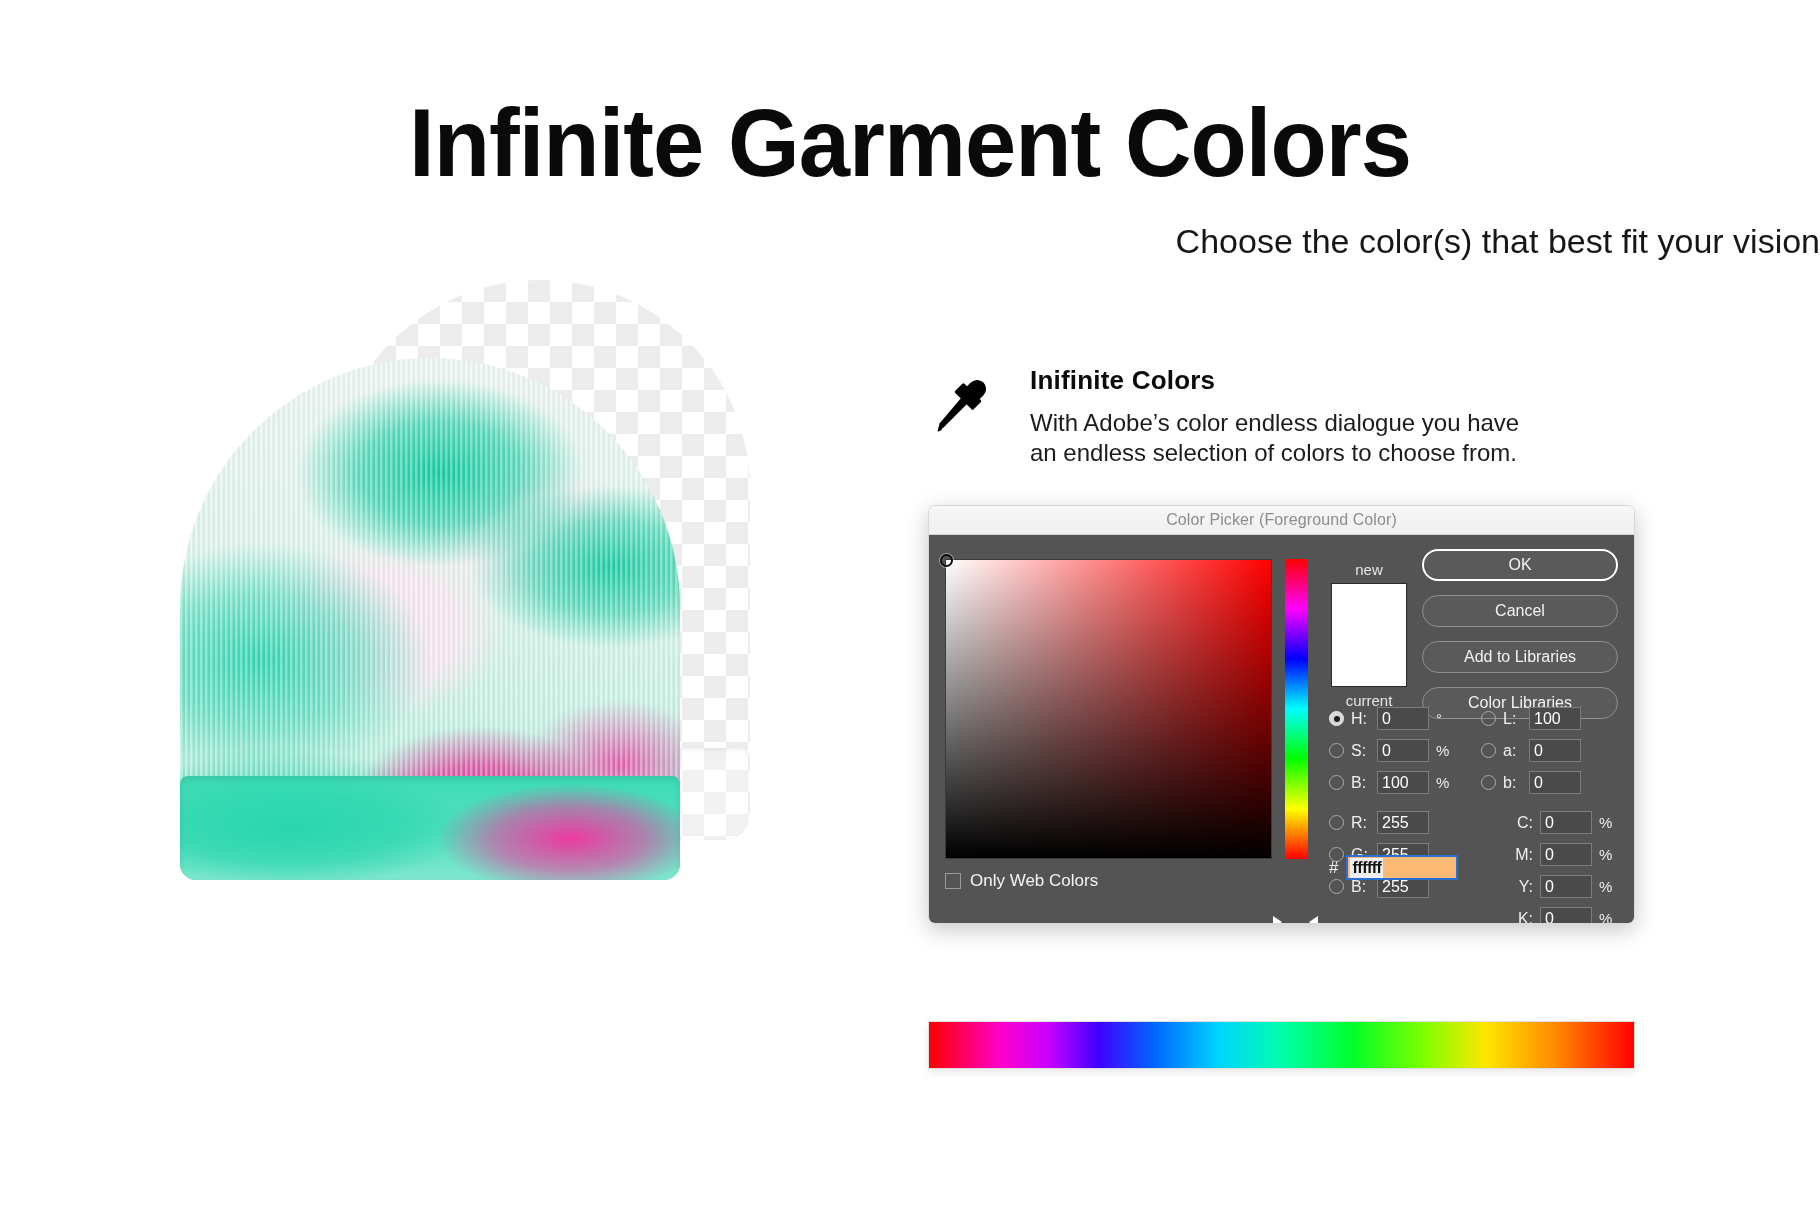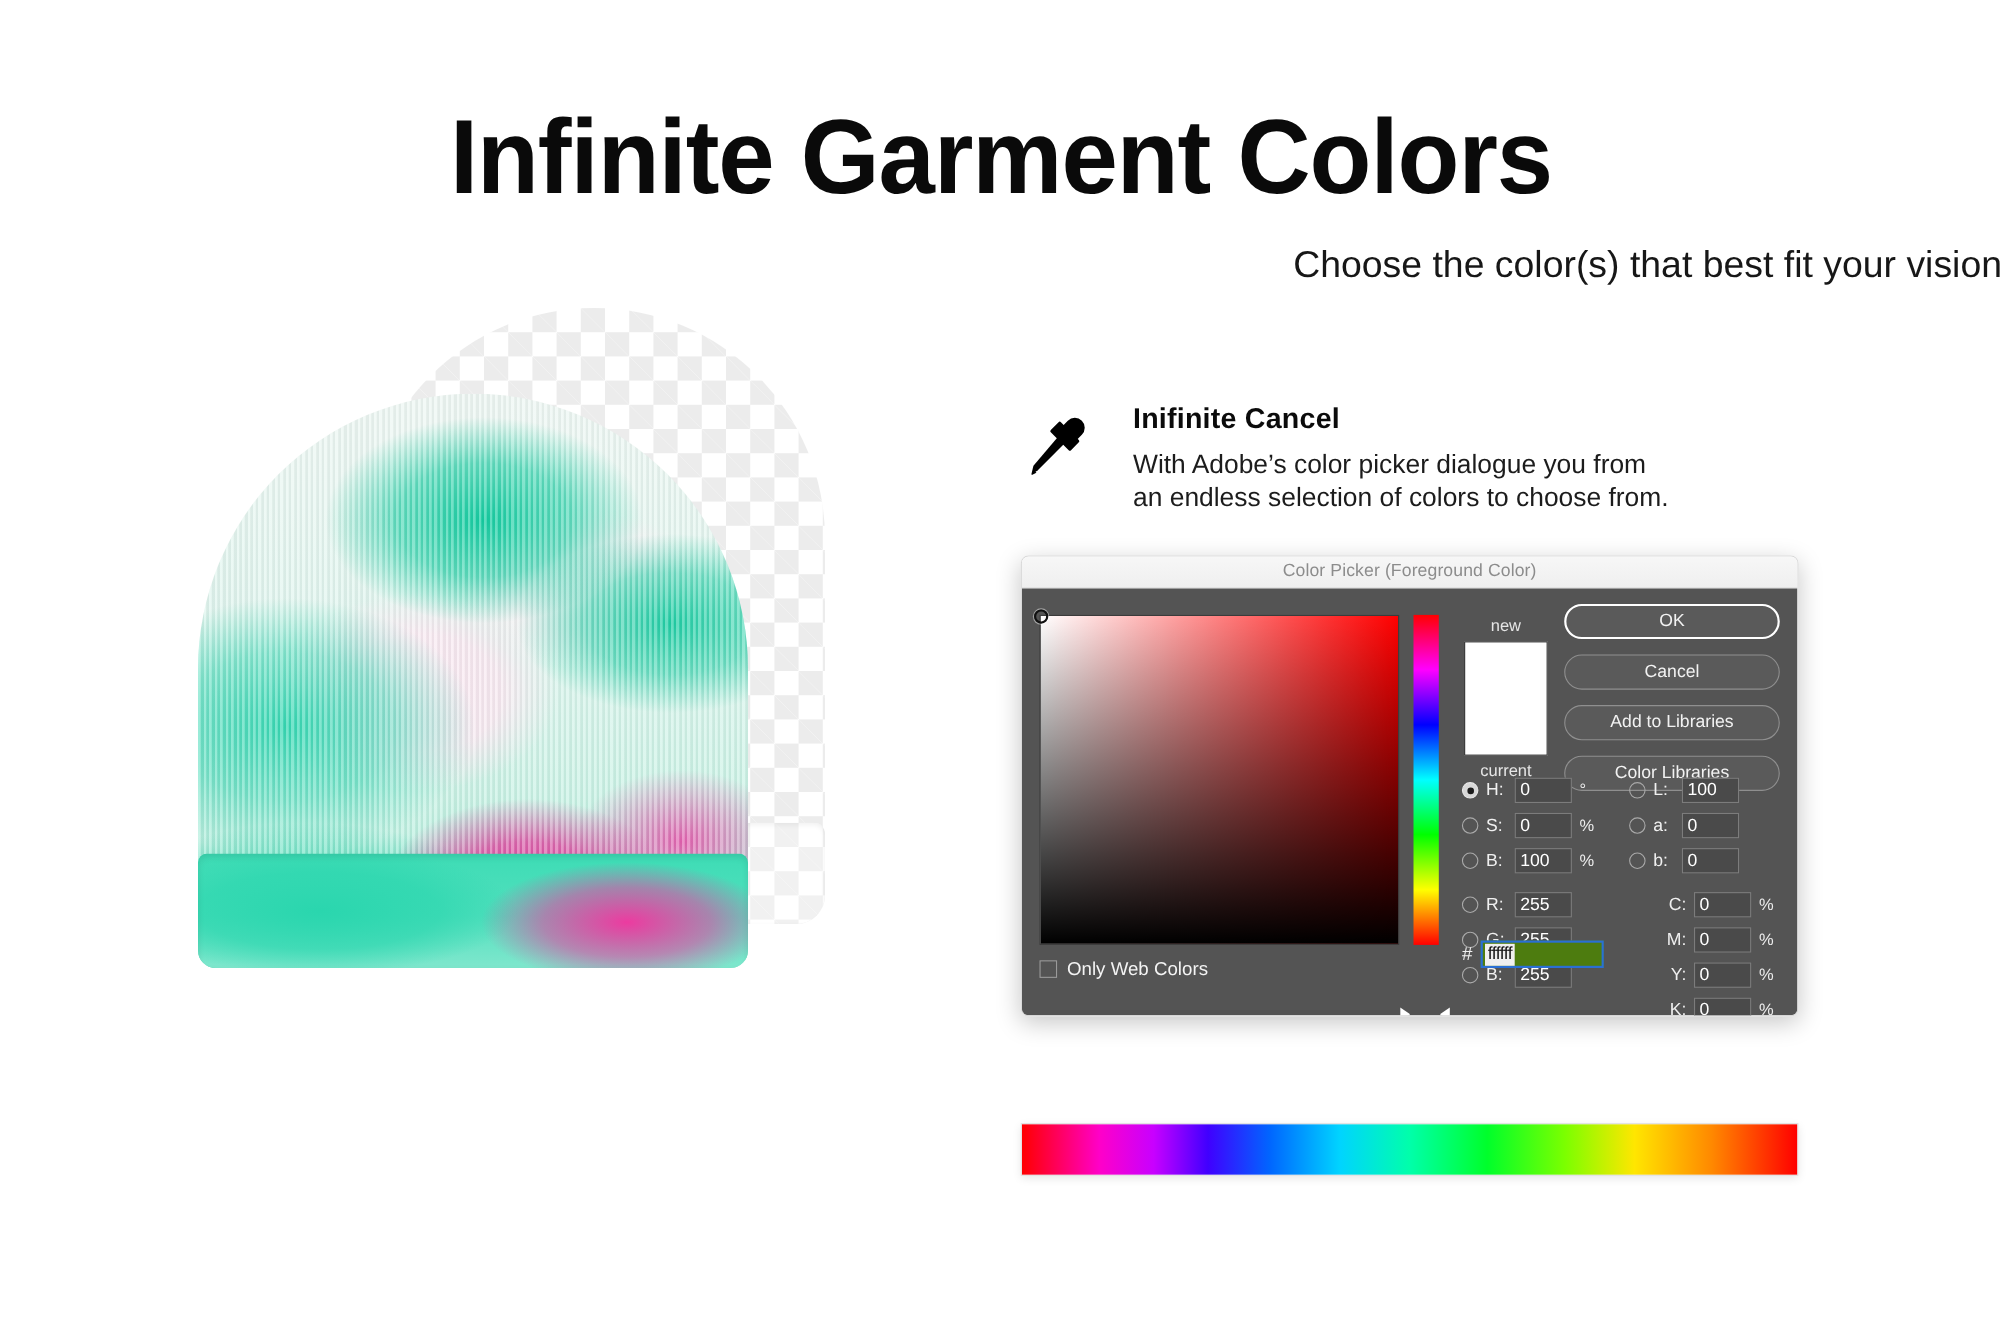--- a/index.html
+++ b/index.html
@@ -388,26 +388,27 @@
     align-items: center;
   }
   .hex-hash {
     font-size: 17px;
     color: #f0f0f0;
     margin-right: 8px;
   }
   .hex-field {
     width: 112px;
     height: 25px;
-    background: #4d7c0f;
+    background: #fdba74;
     border: 2px solid #2a6fd4;
     display: flex;
     align-items: center;
     padding: 0 2px;
     cursor: text;
+    font-weight: bold;
   }
   .hex-value {
     background: #f0f0f0;
     color: #111111;
     font-size: 16px;
     padding: 1px 2px;
     letter-spacing: -0.5px;
   }
 
   
@@ -474,22 +475,22 @@
         <g fill="#000000">
           <rect x="36" y="6" width="18" height="24" rx="9" transform="rotate(45 45 18)"></rect>
           <rect x="25" y="17" width="26" height="13" rx="1.5" transform="rotate(45 38 23.5)"></rect>
           <path d="M31.5 24.5 L37.5 30.5 L13.5 54.5 L7.5 58.5 L9.5 50.5 Z"></path>
           <path d="M9.2 53.8 L12.2 56.8 L8.0 58.8 Z" fill="#000000"></path>
         </g>
         <path d="M30.5 25.5 L36.5 31.5 L13.0 53.5 L9.2 55.6 L10.8 51.2 Z" fill="#ffffff" opacity="0"></path>
       </svg>
     </div>
     <div class="callout-text">
-      <div class="callout-title">Inifinite Cancel</div>
-      <div class="callout-body">With Adobe’s color picker dialogue you from</div>
+      <div class="callout-title">Inifinite Colors</div>
+      <div class="callout-body">With Adobe’s color endless dialogue you have</div>
       <div class="callout-body">an endless selection of colors to choose from.</div>
     </div>
   </div>
 
   <div class="dialog">
 
     <div class="dialog-titlebar">
       <span class="dialog-title">Color Picker (Foreground Color)</span>
     </div>
 

